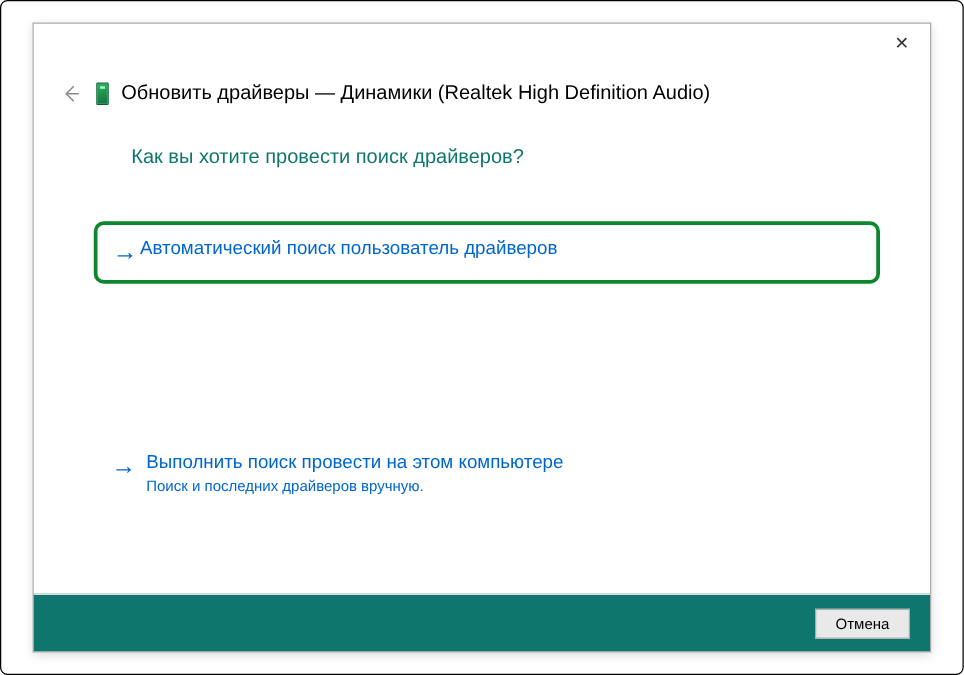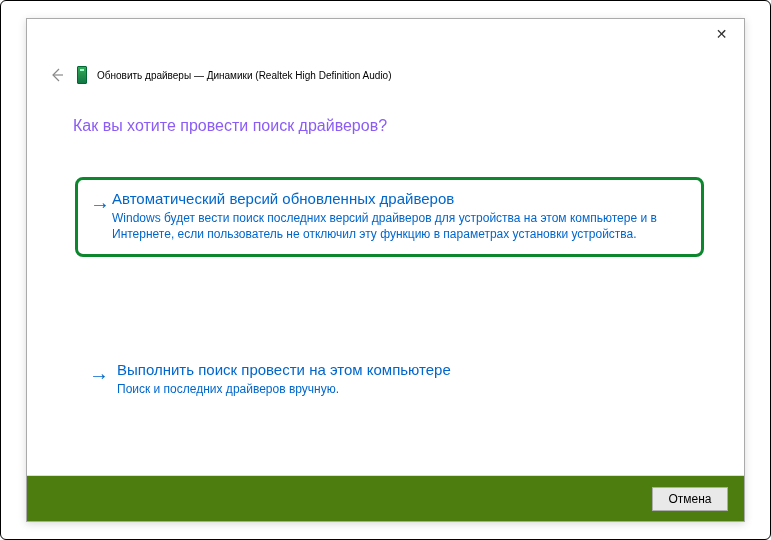--- a/index.html
+++ b/index.html
@@ -63,29 +63,29 @@
     position: relative;
   }
   .device-icon::before{
     content:"";
     position:absolute;
     top:2px;left:2px;right:2px;
     height:2px;
     background:#9fc;
   }
   .header-text {
-    font-size: 10px;
+    font-size: 16px;
     color: #000;
   }
   .instruction {
     position: absolute;
     top: 98px;
-    left: 46px;
+    left: 78px;
     font-size: 16px;
-    color: #8b5cf6;
+    color: #0f766e;
   }
   .option {
     position: absolute;
     left: 62px;
     right: 40px;
     display: flex;
   }
   .option-arrow {
     flex: 0 0 28px;
     color: #0066cc;
@@ -111,21 +111,21 @@
     padding: 10px 12px 12px 6px;
     left: 48px;
   }
   .option1 .option-arrow{ padding-left:6px; }
   .option2 { top: 342px; }
   .footer {
     position: absolute;
     left: 0; right: 0; bottom: 0;
     height: 46px;
     border-top: 1px solid #ddd;
-    background: #4d7c0f;
+    background: #0f766e;
     display: flex;
     justify-content: flex-end;
     align-items: center;
     padding-right: 16px;
   }
   .cancel-btn {
     min-width: 76px;
     height: 24px;
     font-size: 12px;
     background: #e9e9e9;
@@ -153,22 +153,21 @@
     </div>
     <div class="device-icon"></div>
     <div class="header-text">Обновить драйверы — Динамики (Realtek High Definition Audio)</div>
   </div>
 
   <div class="instruction">Как вы хотите провести поиск драйверов?</div>
 
   <div class="option option1">
     <div class="option-arrow">→</div>
     <div class="option-body">
-      <div class="option-title">Автоматический версий обновленных драйверов</div>
-      <div class="option-desc">Windows будет вести поиск последних версий драйверов для устройства на этом компьютере и в Интернете, если пользователь не отключил эту функцию в параметрах установки устройства.</div>
+      <div class="option-title">Автоматический поиск пользователь драйверов</div>
     </div>
   </div>
 
   <div class="option option2">
     <div class="option-arrow">→</div>
     <div class="option-body">
       <div class="option-title">Выполнить поиск провести на этом компьютере</div>
       <div class="option-desc">Поиск и последних драйверов вручную.</div>
     </div>
   </div>

